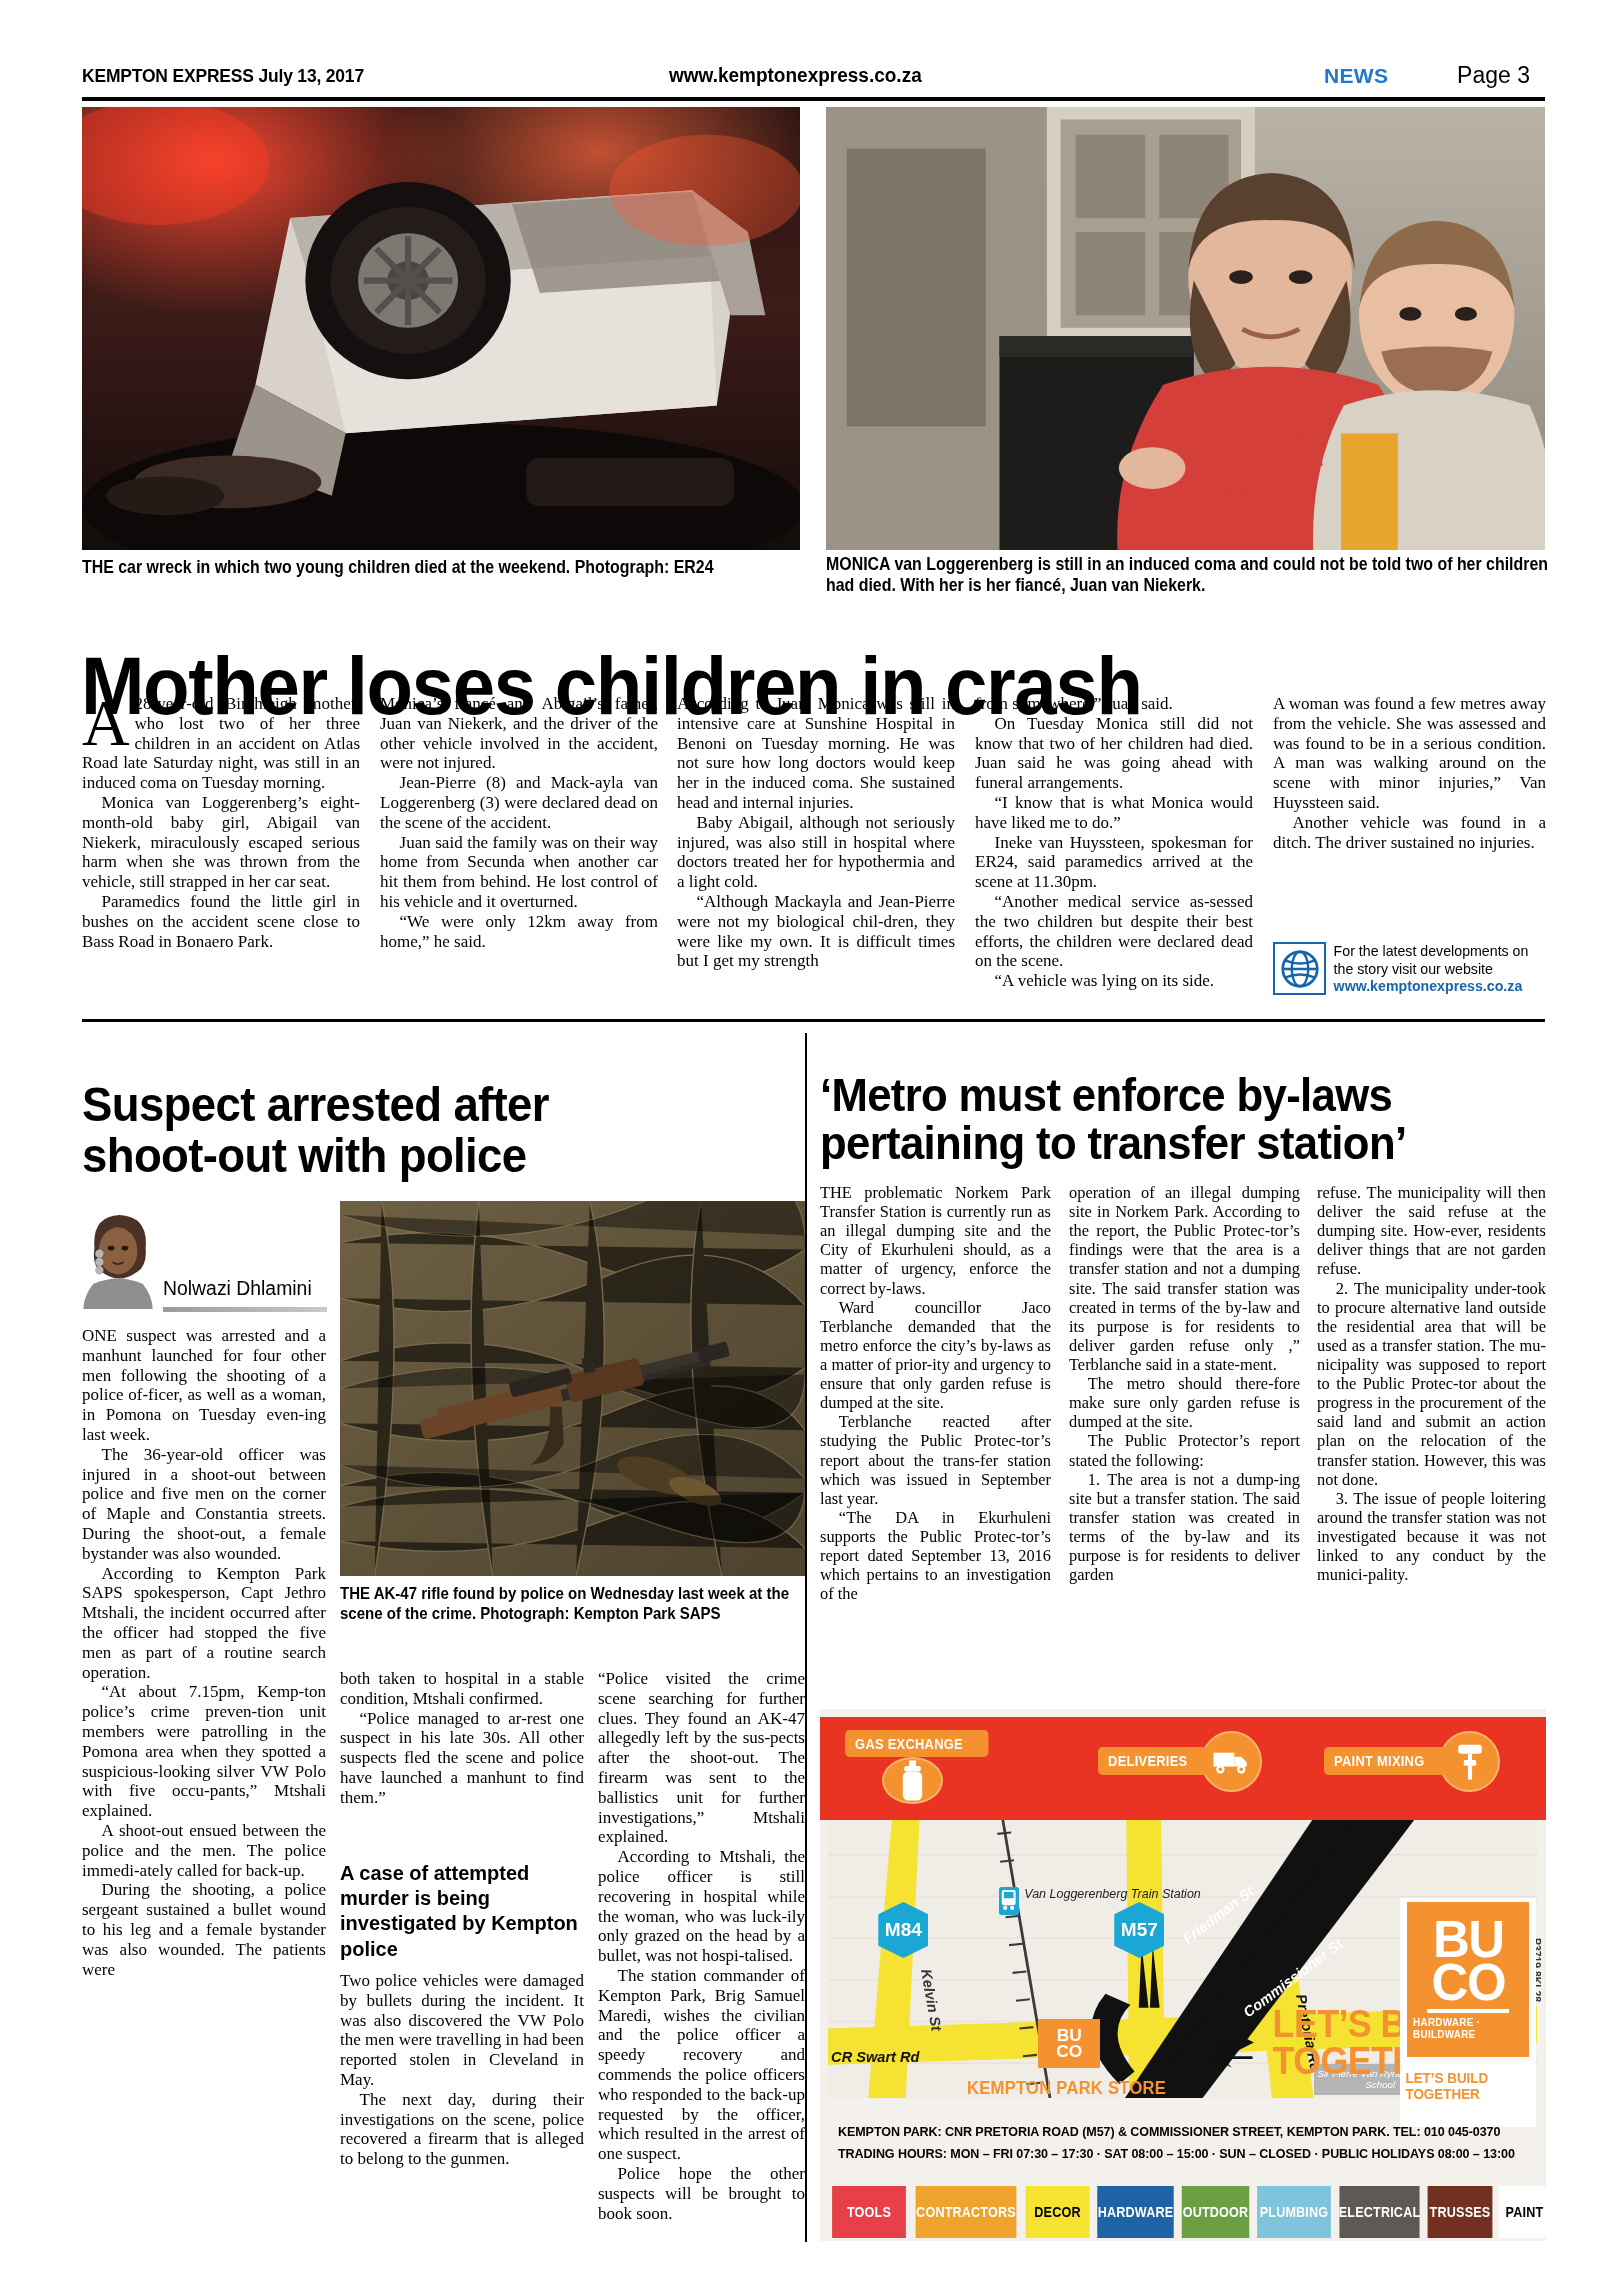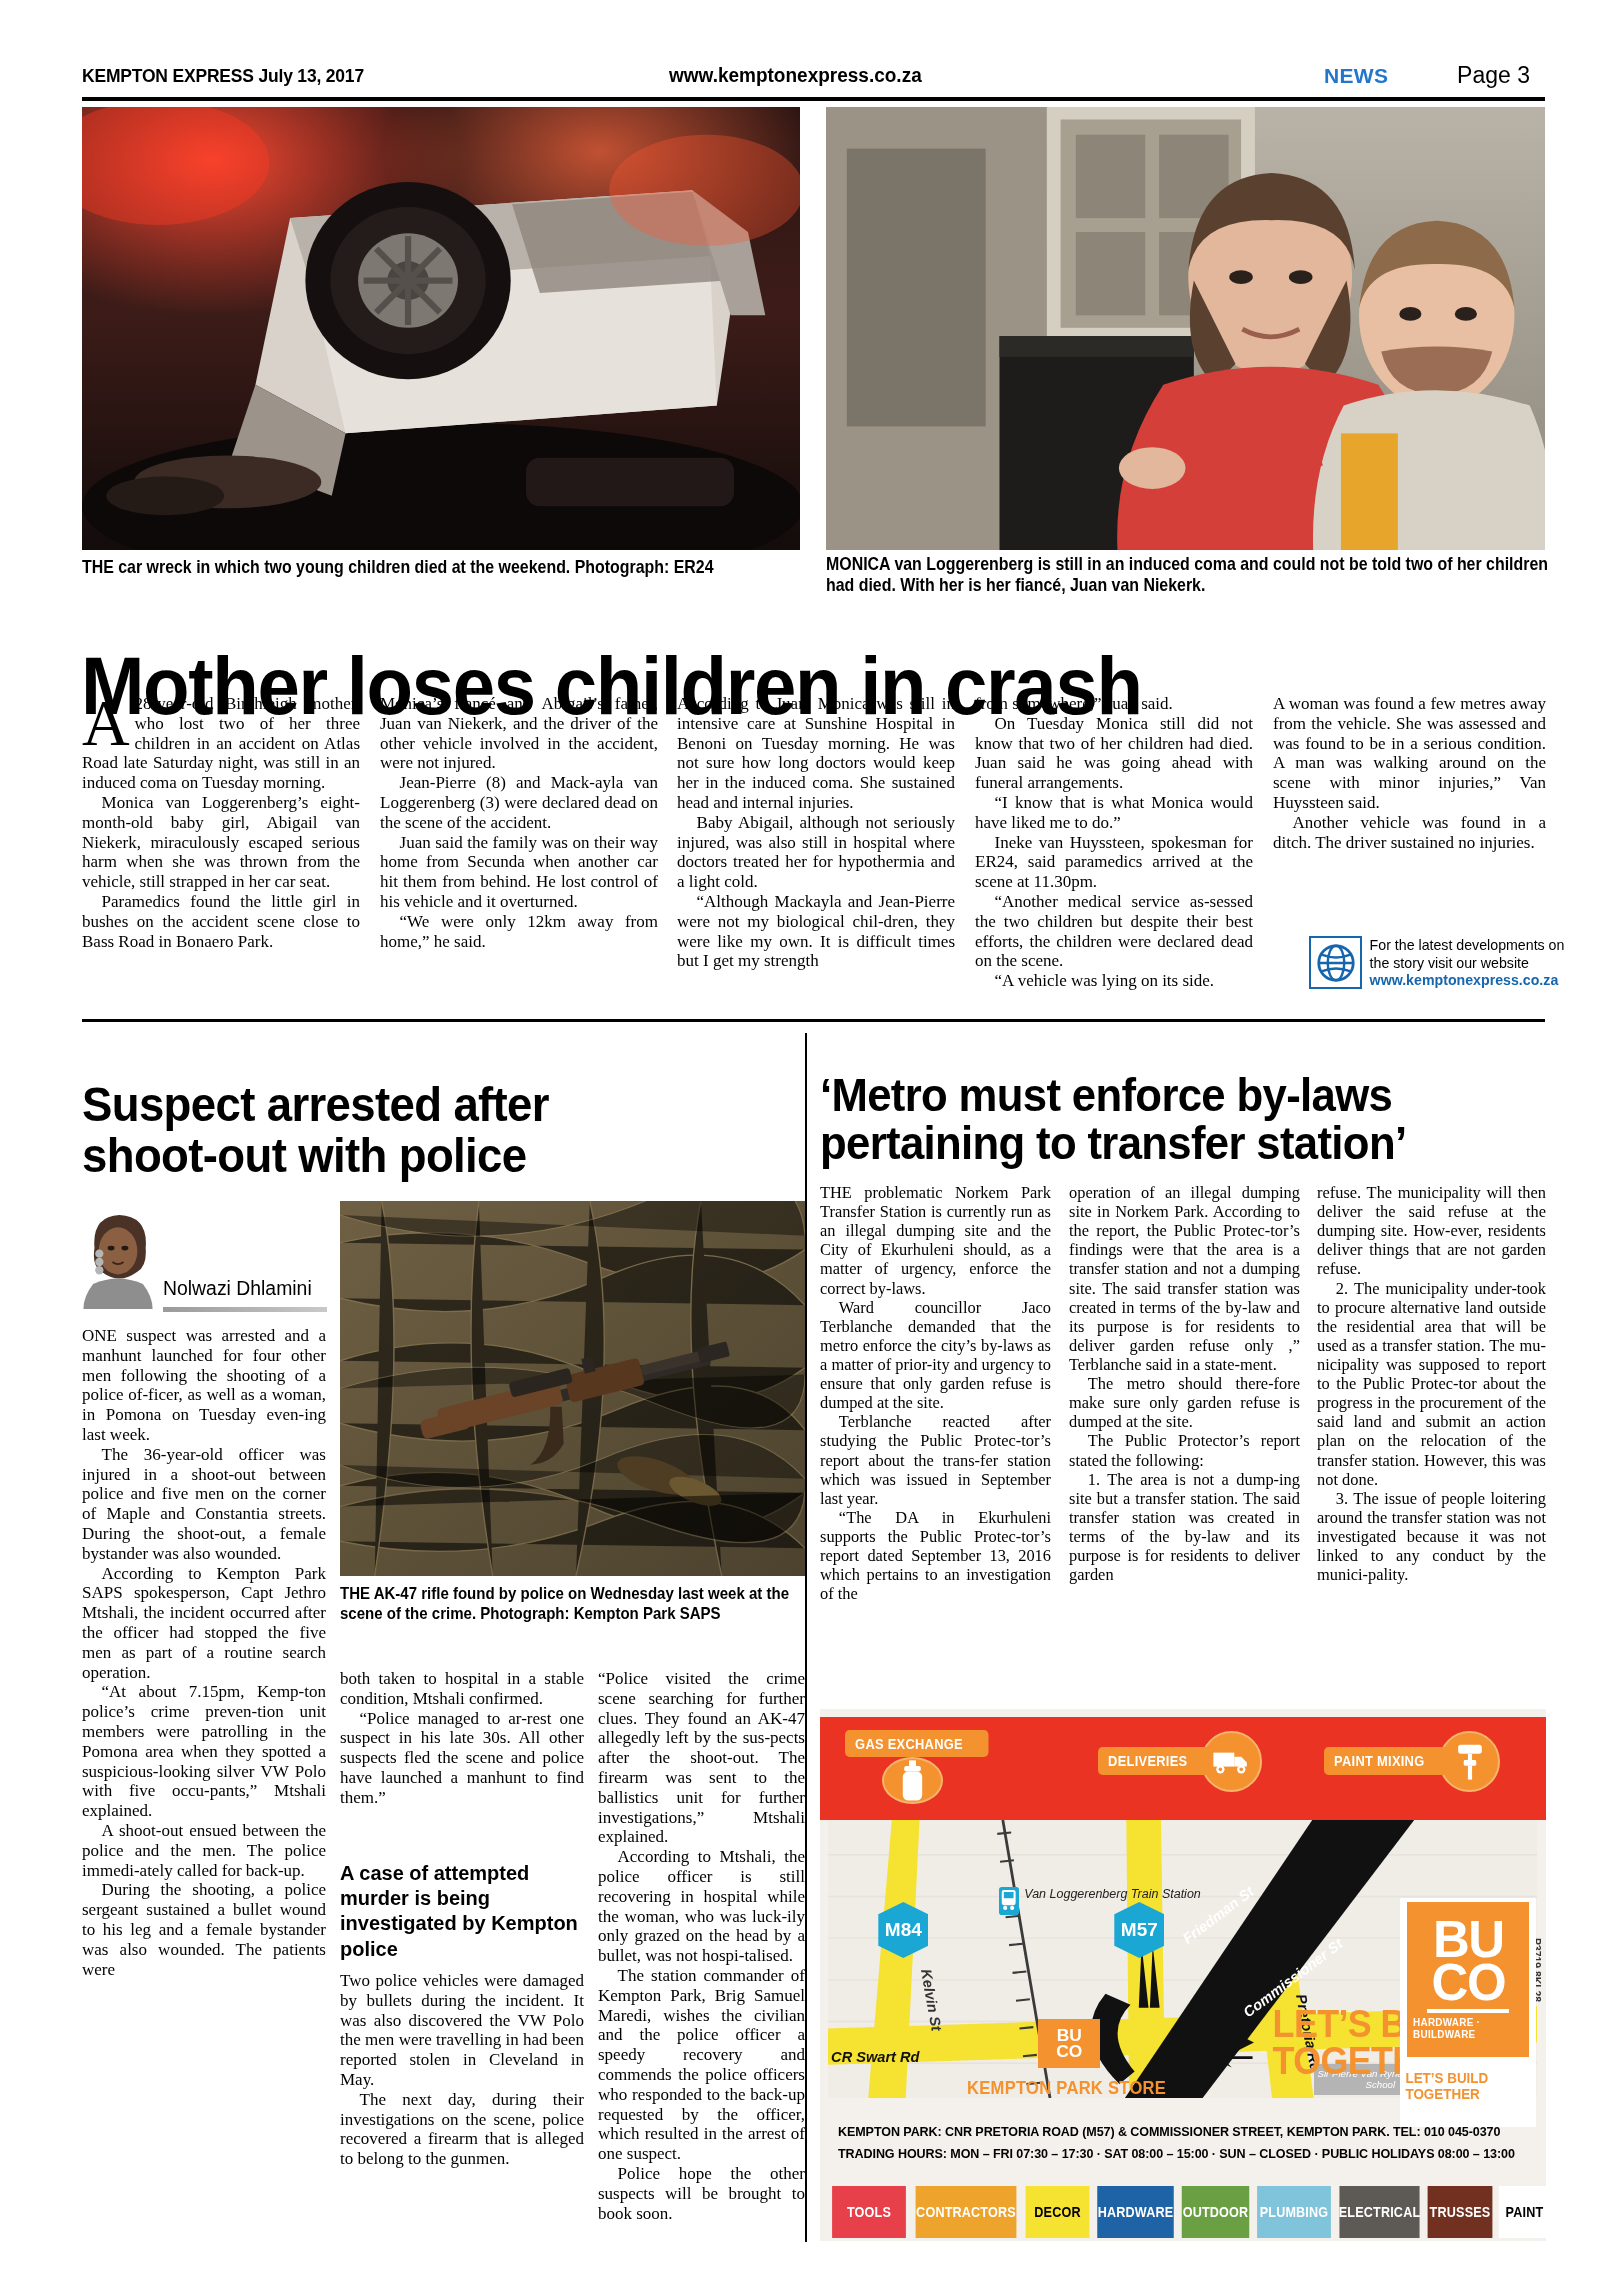--- a/index.html
+++ b/index.html
@@ -34,21 +34,21 @@
 
   
   .tc{top:694px;width:278px;}
   .tc1{left:82px;}
   .tc2{left:380px;}
   .tc3{left:677px;}
   .tc4{left:975px;}
   .tc5{left:1273px;width:273px;}
 
   
-  .promo{position:absolute;left:1273px;top:936px;width:273px;height:65px;display:flex;align-items:flex-start;gap:7.6px;margin-left:36px;}
+  .promo{position:absolute;left:1273px;top:936px;width:273px;height:65px;display:flex;align-items:center;gap:7.6px;}
   .globe{width:53px;height:53px;border:2.8px solid #1766ad;box-sizing:border-box;display:flex;align-items:center;justify-content:center;flex:0 0 auto;}
   .promo-txt{font-family:"Liberation Sans",sans-serif;font-size:14.2px;line-height:1.22;padding-top:1.4px;}
   .promo-txt .url{font-weight:bold;color:#1766ad;}
 
   
   .divider{position:absolute;left:82px;top:1019px;width:1463px;height:2.8px;background:#000;}
   .vdivider{position:absolute;left:805px;top:1033px;width:2.1px;height:1209px;background:#000;}
 
   
   .subhead{position:absolute;font-family:"Liberation Sans",sans-serif;font-weight:bold;line-height:1.04;letter-spacing:-0.7px;}

